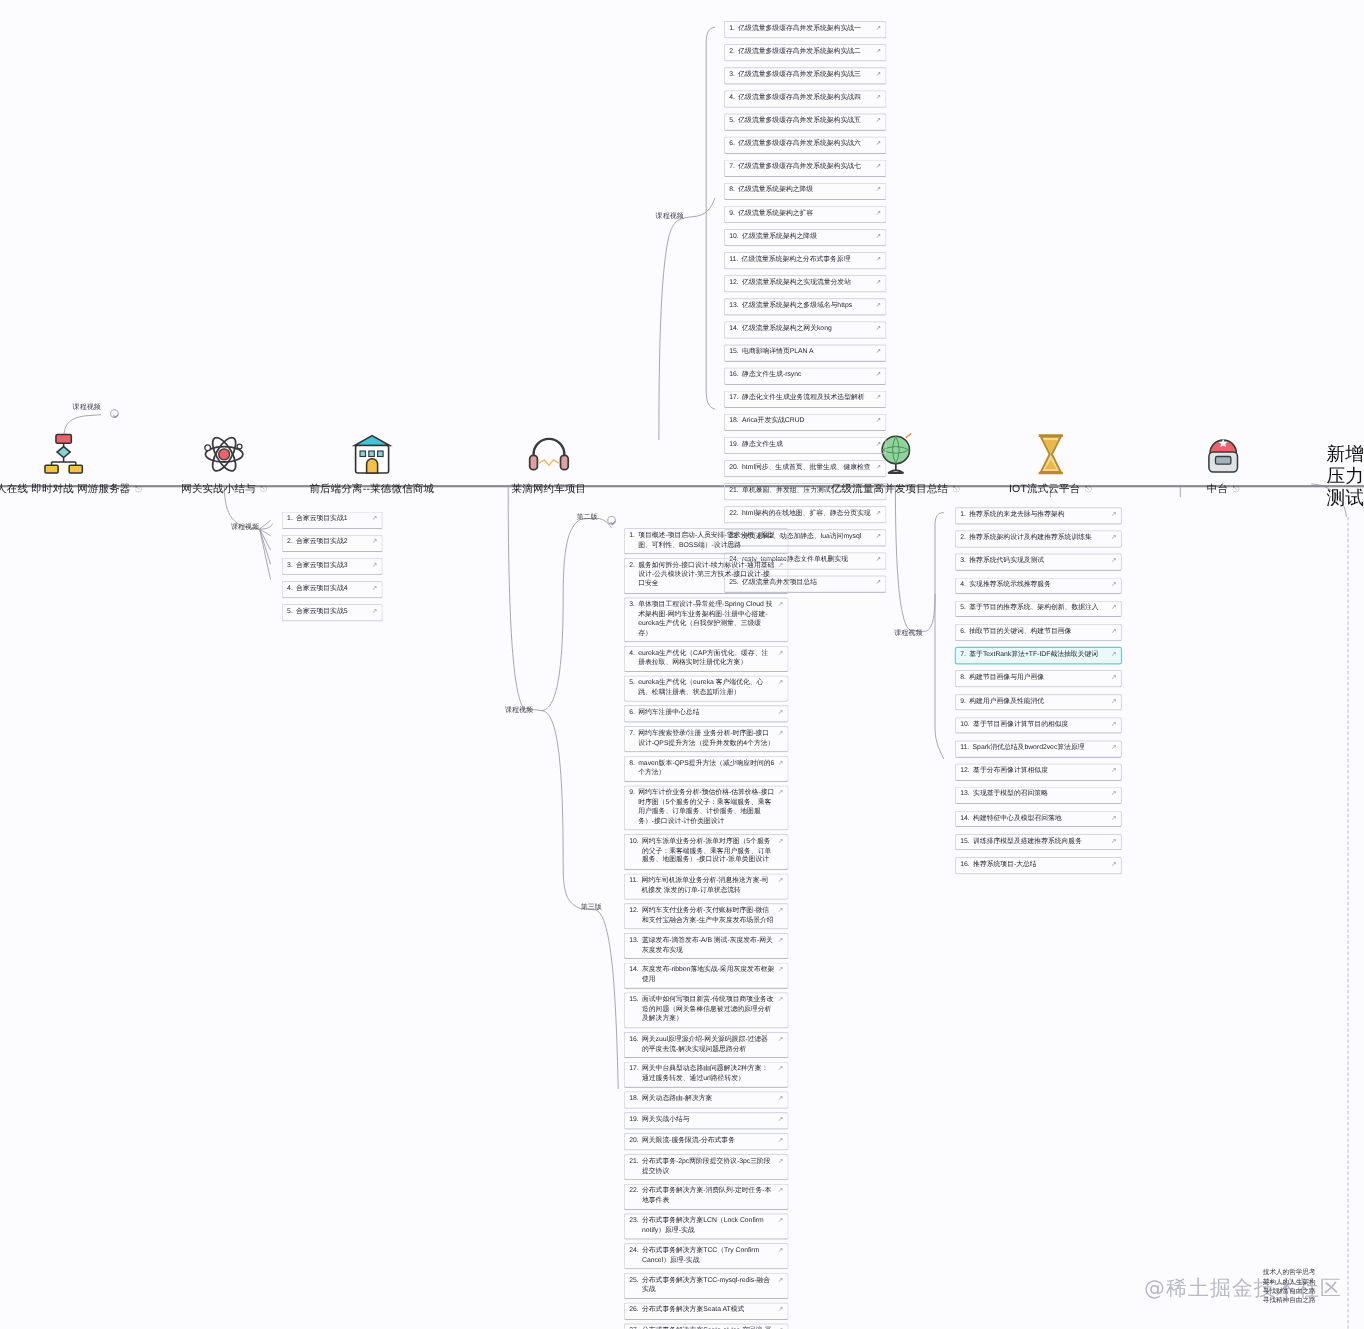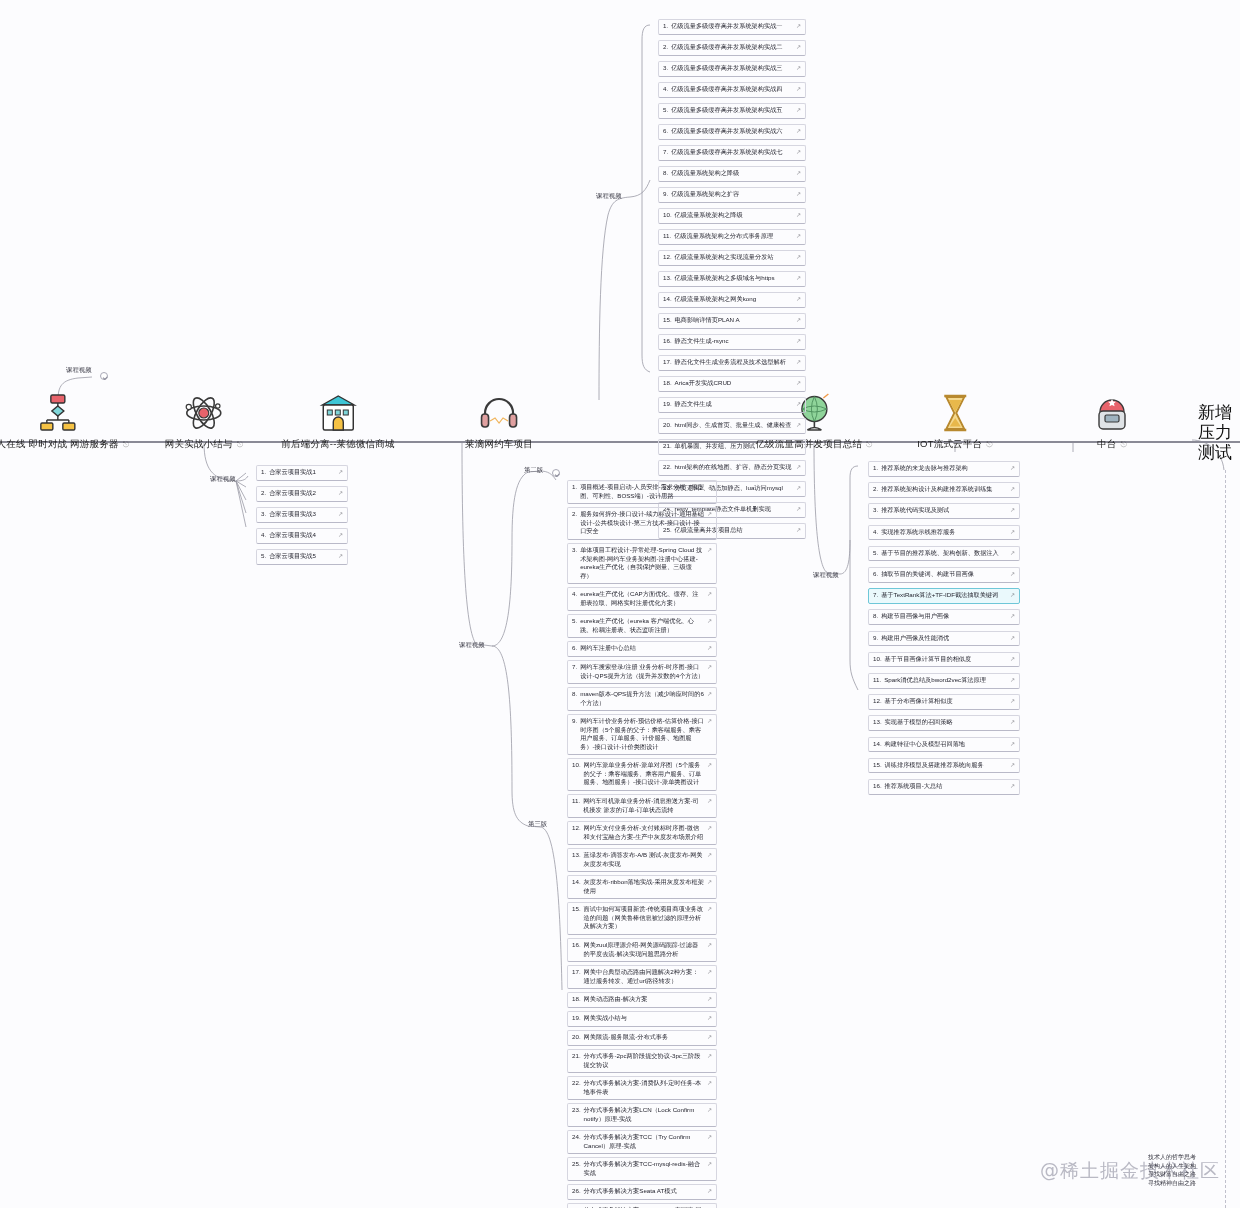--- a/index.html
+++ b/index.html
@@ -250,21 +250,21 @@
         <rect x="8" y="19" width="26" height="18" rx="4" fill="#dfe3e6" stroke="#3a3a3a" stroke-width="1.4"></rect>
         <rect x="14" y="23" width="14" height="7" rx="1.5" fill="#9fb3bf" stroke="#3a3a3a" stroke-width="1.2"></rect>
         <path d="M21 7 L22.2 9.6 L25 9.8 L22.9 11.6 L23.6 14.3 L21 12.9 L18.4 14.3 L19.1 11.6 L17 9.8 L19.8 9.6 Z" fill="#fff"></path>
       </svg>
     </div>
     <div class="root-label">
       <span>中台</span><span class="lk">⎋</span>
     </div>
   </div>
 
-  <div class="root-node root-big" style="left:1190px; top:403px; text-align:center; transform:none;">
+  <div class="root-node root-big" style="left:1190px; top:403px; text-align:right; transform:none;">
     <div>新增</div>
     <div>压力测试</div>
   </div>
 
   <div class="cap" style="left:66px; top:366px;">课程视频</div>
   <div class="cap-dot" style="left:100px; top:372px;"></div>
 
   <div class="cap" style="left:210px; top:475px;">课程视频</div>
   <div class="cap" style="left:596px; top:192px;">课程视频</div>
   <div class="cap" style="left:459px; top:641px;">课程视频</div>

